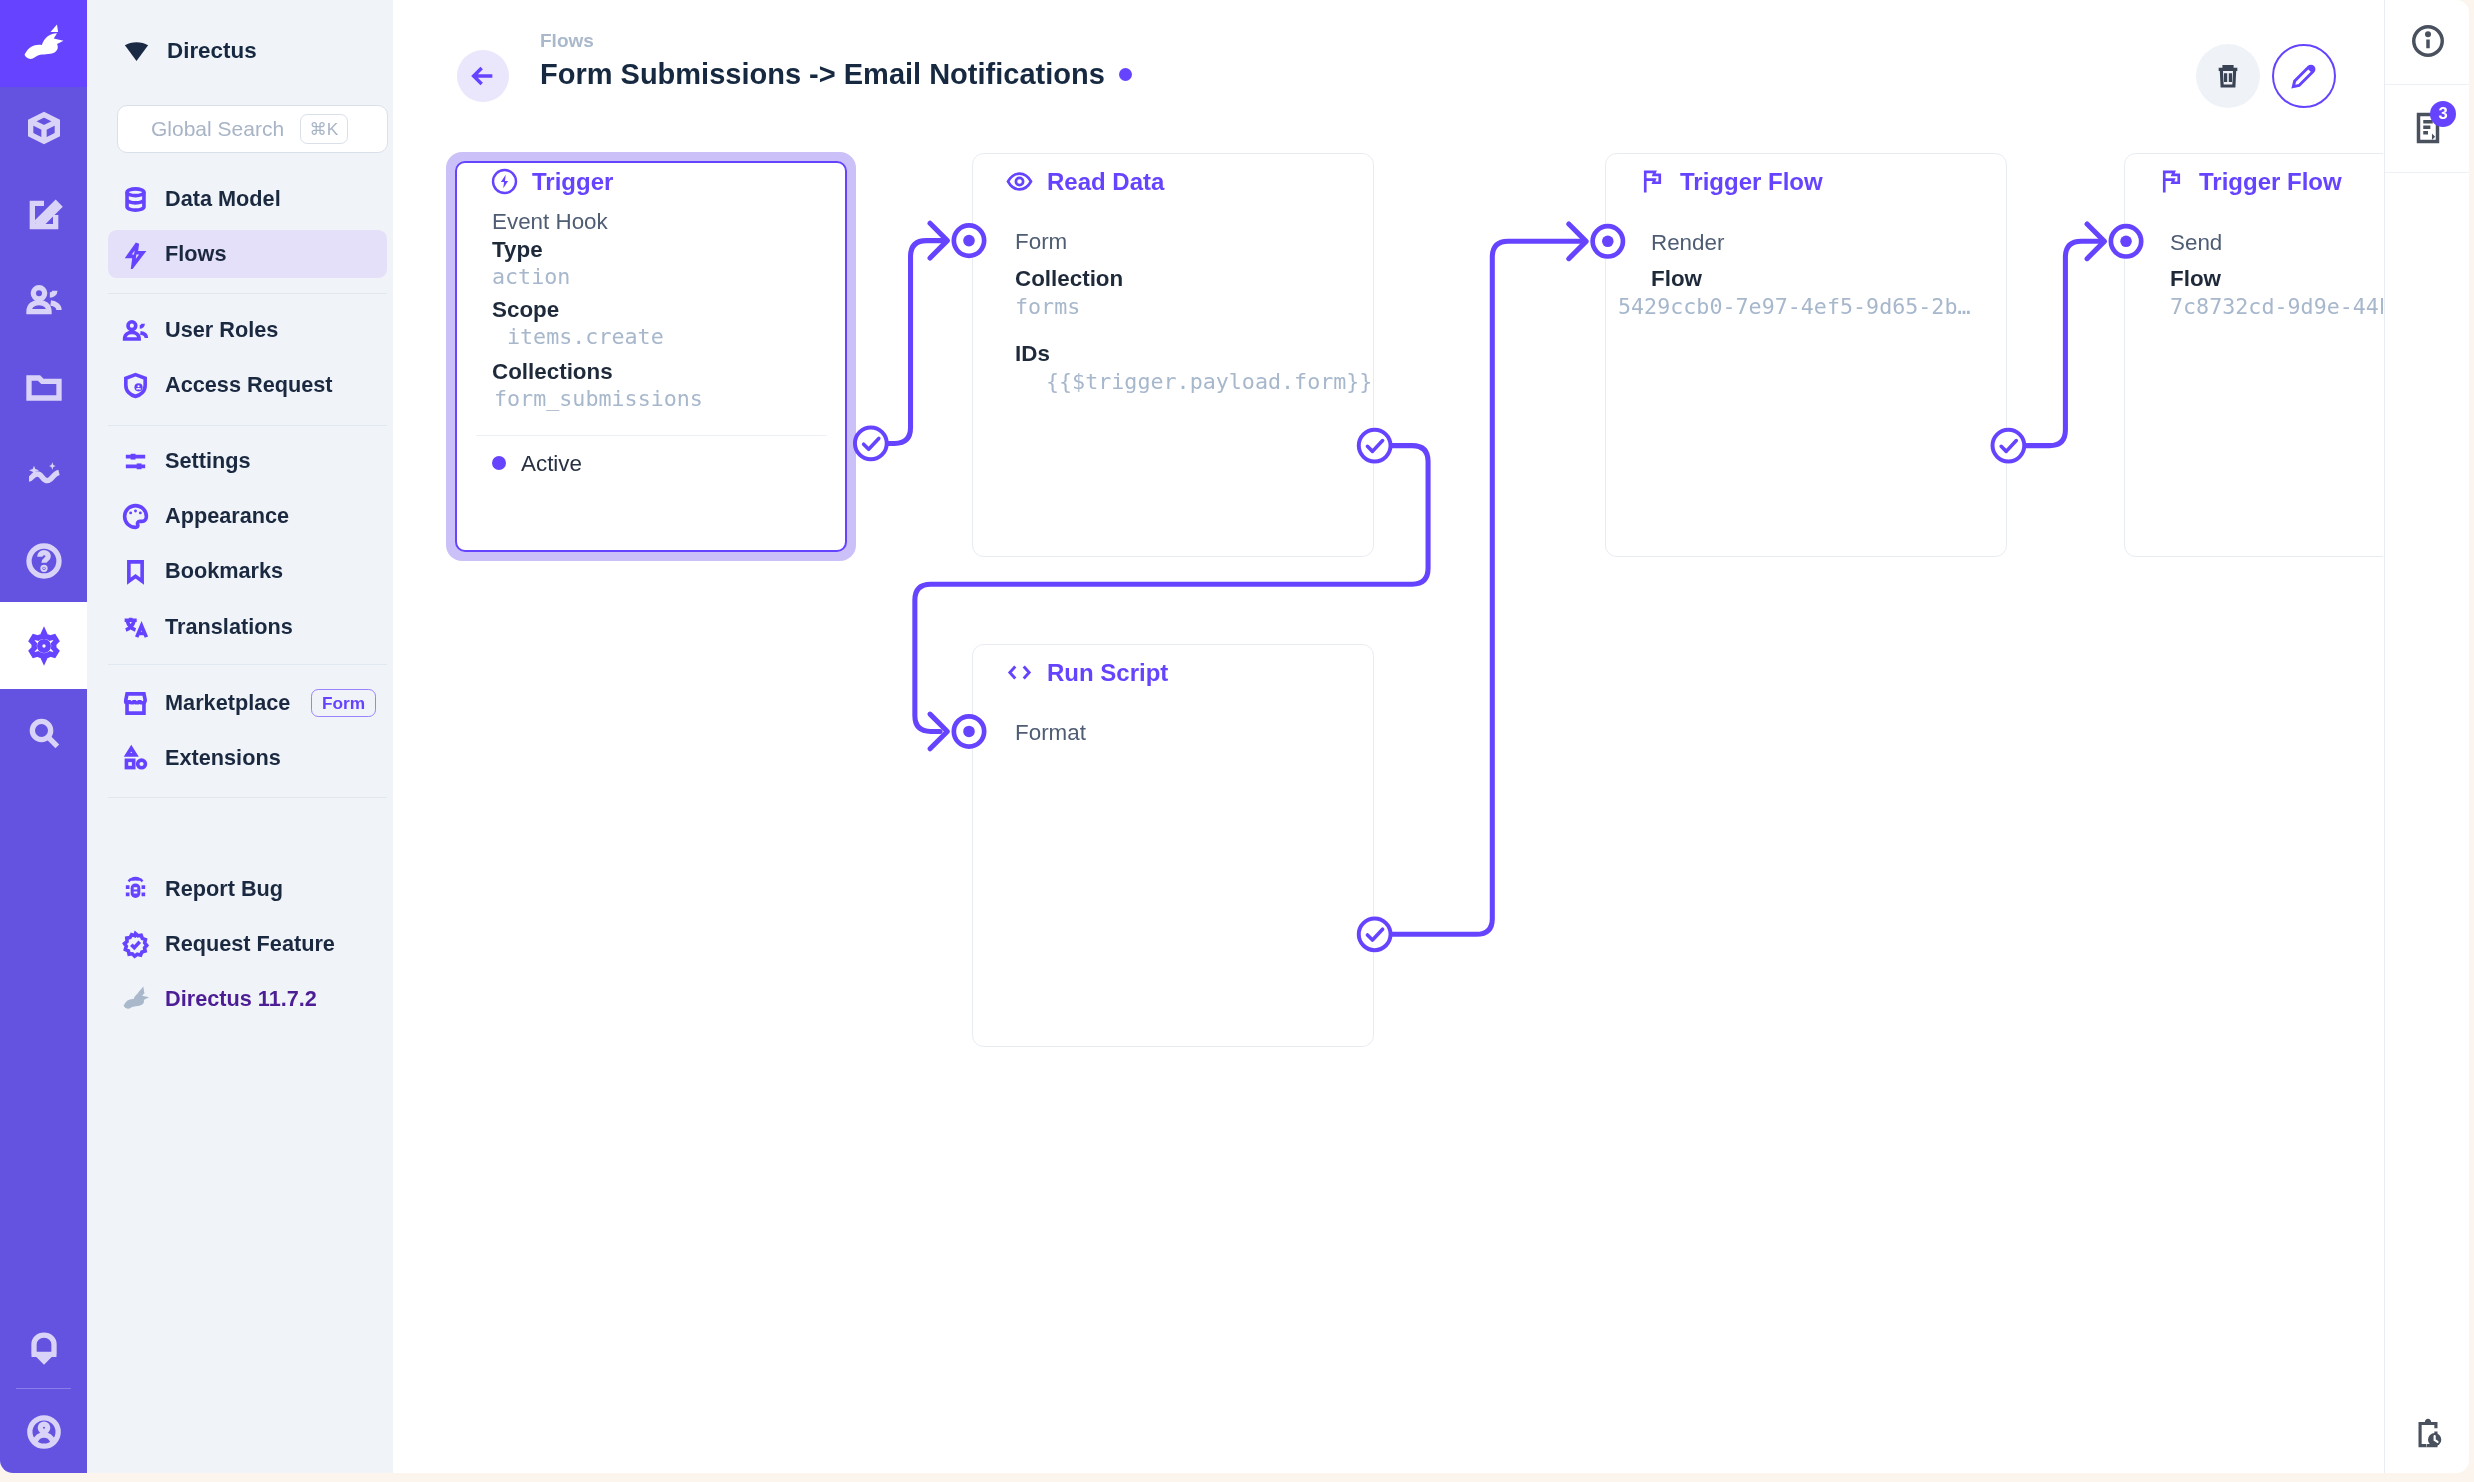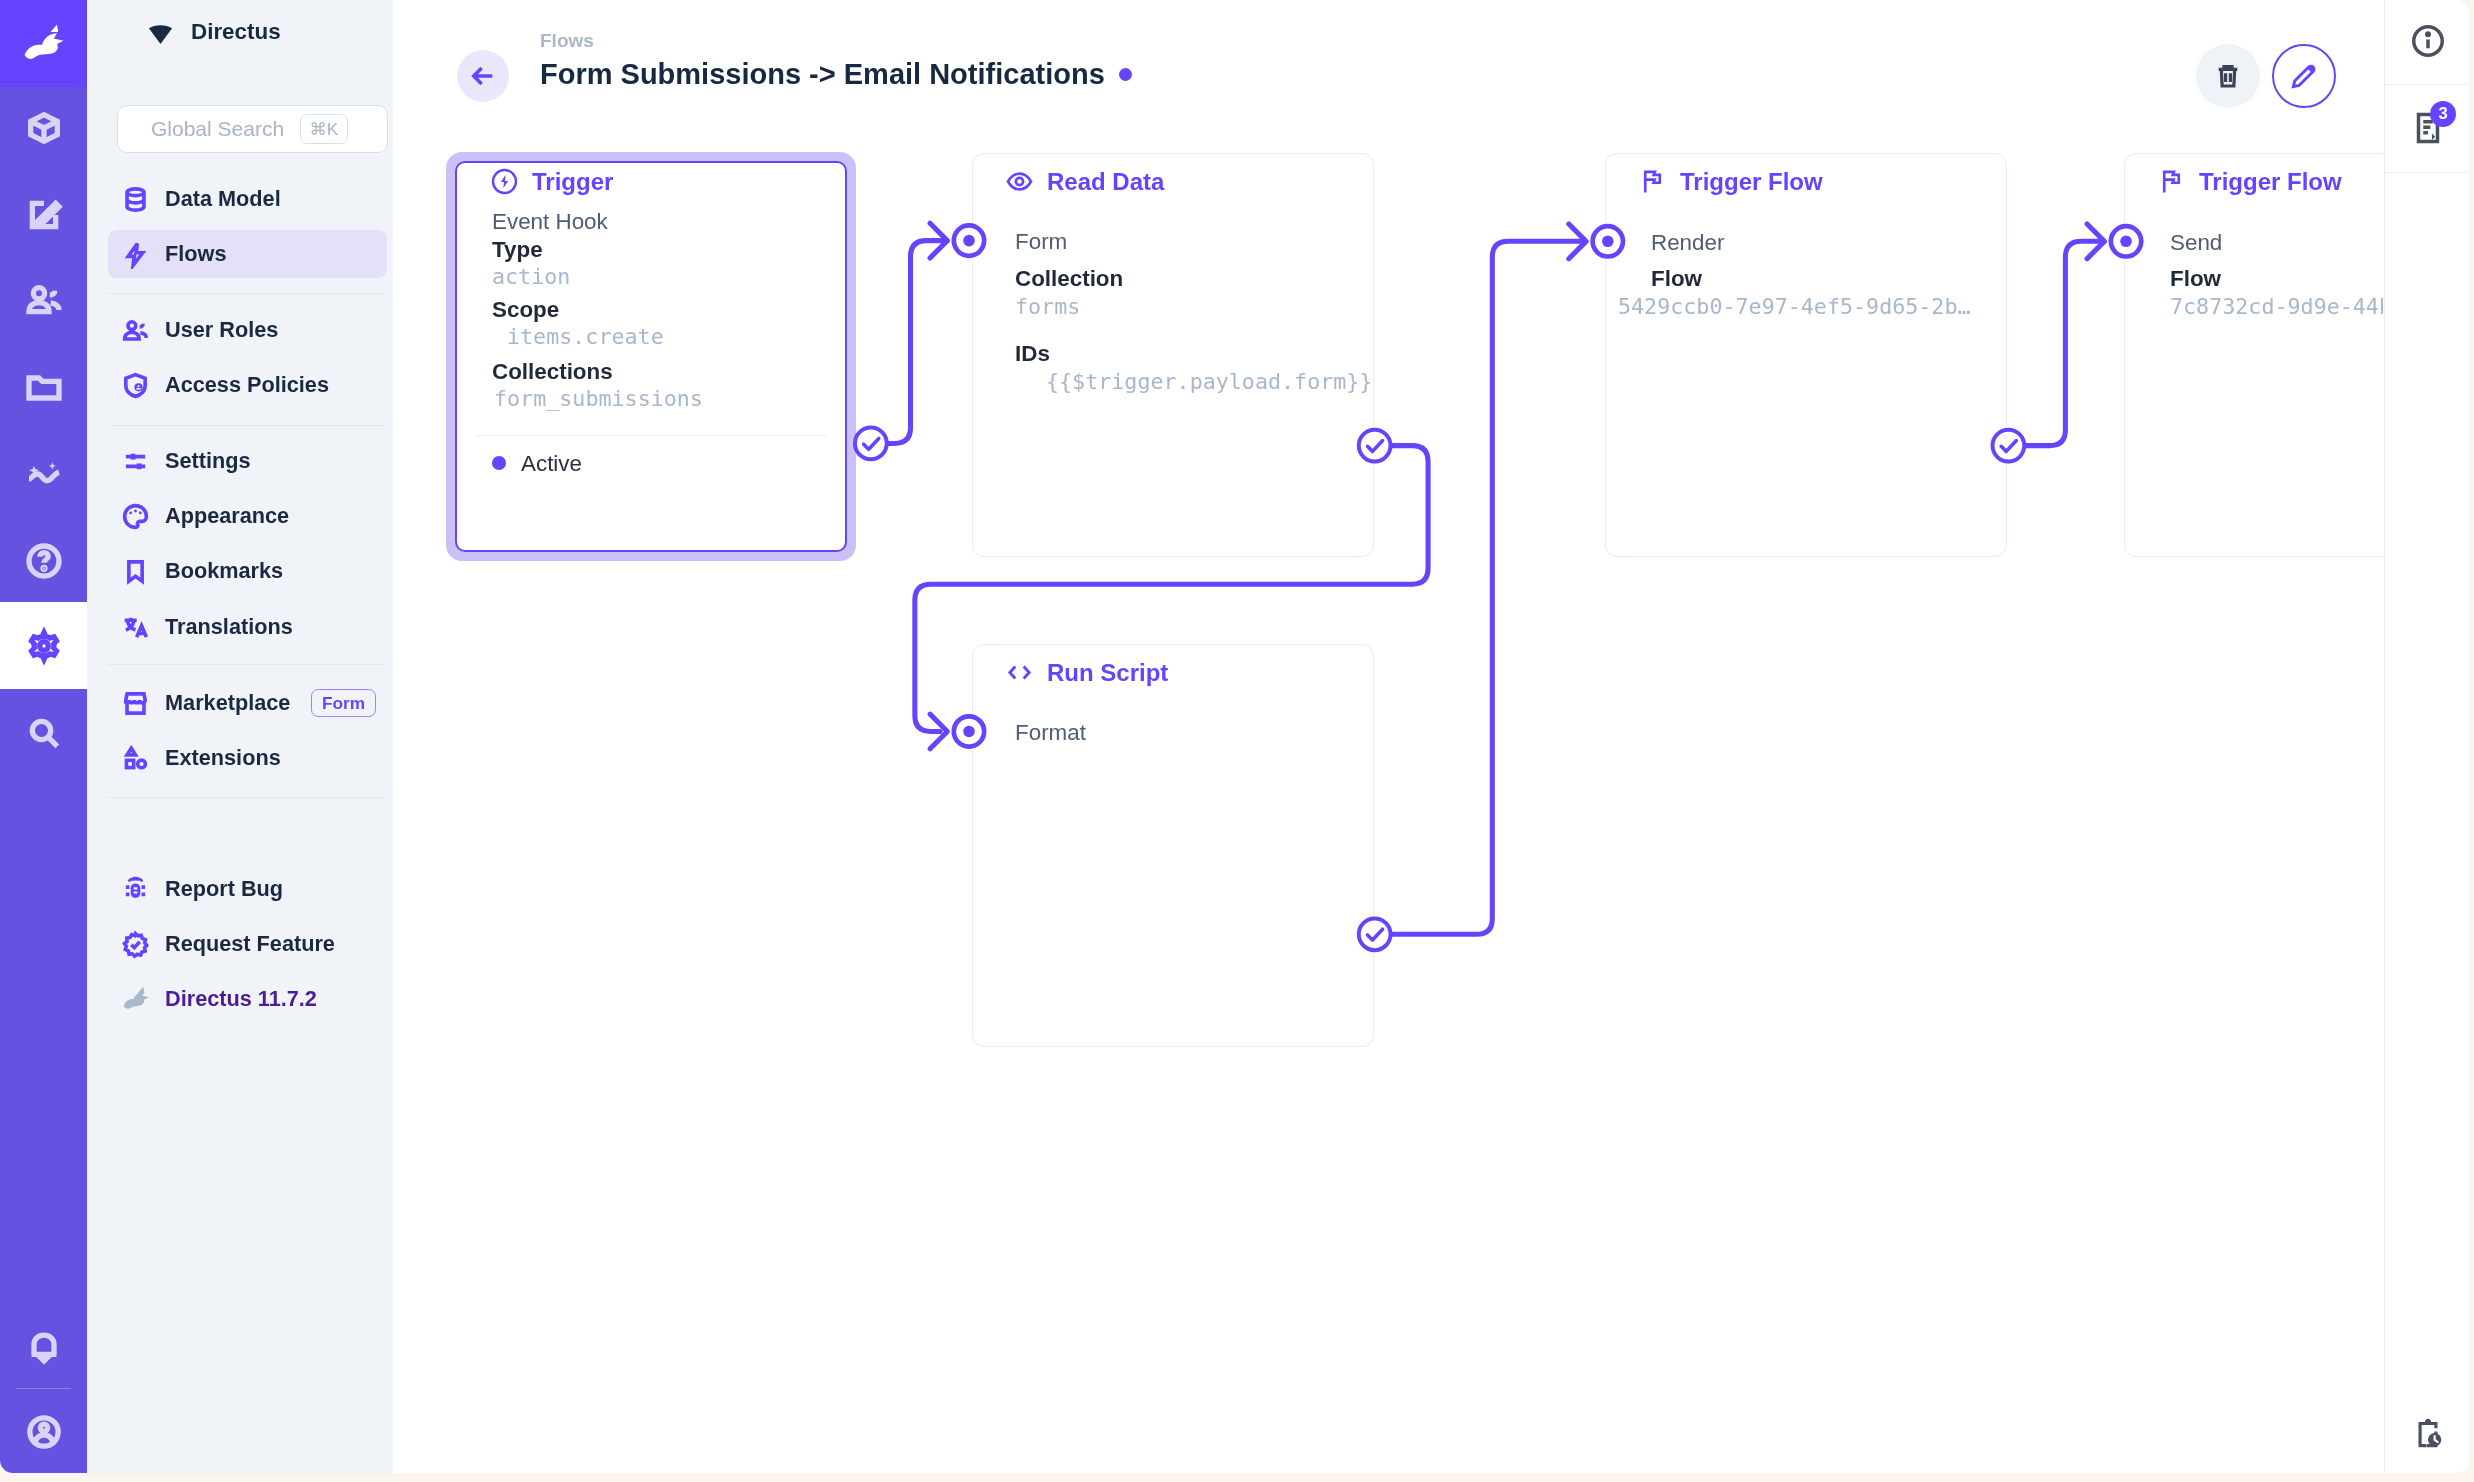--- a/index.html
+++ b/index.html
@@ -17,21 +17,21 @@
   
   .module-bar{position:absolute;left:0;top:0;width:87px;height:100%;background:#6452E0;}
   .logo-tile{position:absolute;left:0;top:0;width:87px;height:87px;background:#6644FF;display:flex;align-items:center;justify-content:center;}
   .mod-item{position:absolute;left:0;width:87px;height:87px;display:flex;align-items:center;justify-content:center;}
   .mod-item svg{stroke:#D9D3F8;fill:none;stroke-width:3.2;}
   .mod-item.active{background:#FFFFFF;}
   .mod-item.active svg{stroke:#6644FF;}
   .mod-divider{position:absolute;left:16px;width:55px;height:1.4px;background:rgba(255,255,255,.25);}
   
   .nav{position:absolute;left:87px;top:0;width:307px;height:100%;background:#F0F4F9;}
-  .project-row{position:absolute;left:0;top:8px;width:100%;height:48px;display:flex;align-items:center;padding-left:24px;}
+  .project-row{position:absolute;left:0;top:16px;width:100%;height:48px;display:flex;align-items:flex-end;}
   .project-icon{margin-left:35px;width:29px;height:29px;}
   .project-name{margin-left:16px;font-size:22.4px;font-weight:700;color:#172940;}
   .search-box{position:absolute;left:30px;top:105px;width:271px;height:48px;background:#fff;border:1.4px solid #D9E0EA;border-radius:10px;display:flex;align-items:center;box-sizing:border-box;}
   .search-ph{margin-left:33px;font-size:21px;color:#A8B4C6;}
   .kbd-chip{margin-left:auto;margin-right:39px;border:1.4px solid #D9E0EA;border-radius:7.2px;padding:3.6px 8.7px;font-size:17.3px;color:#A8B4C6;}
   .nav-row{position:absolute;left:0;width:307px;height:48px;display:flex;align-items:center;}
   .nav-pill{position:absolute;left:21px;top:230px;width:279px;height:48px;background:#E5E0F9;border-radius:8.7px;}
   .nav-ic{position:absolute;left:34px;width:29px;height:29px;display:flex;align-items:center;justify-content:center;}
   .nav-ic svg{stroke:#6644FF;fill:none;stroke-width:3;}
   .nav-label{position:absolute;left:78px;font-size:21.7px;font-weight:700;color:#1B2940;white-space:nowrap;}
@@ -186,21 +186,21 @@
     </div>
     <div class="nav-row" style="top:361px">
       <span class="nav-ic">
           <svg width="29" height="29" viewBox="0 0 24 24">
             <path d="M12 3 L20 6 V12 C20 16.5 16.5 20 12 21 C7.5 20 4 16.5 4 12 V6 Z"></path>
             <circle cx="14.5" cy="13.5" r="3.4" fill="#6644FF" stroke="none"></circle>
             <circle cx="14.5" cy="12.6" r="0.9" fill="#fff" stroke="none"></circle>
             <path d="M12.8 15.2 C13.2 14.4 15.8 14.4 16.2 15.2" stroke="#fff" stroke-width="1.2"></path>
           </svg>
         </span>
-      <span class="nav-label">Access Policies</span>
+      <span class="nav-label">Access Request</span>
     </div>
     <div class="nav-divider" style="top:425px"></div>
     <div class="nav-row" style="top:437px">
       <span class="nav-ic">
           <svg width="29" height="29" viewBox="0 0 24 24">
             <path d="M4 8 H20 M4 16 H20"></path>
             <rect x="8" y="5.6" width="4" height="4.8" fill="#6644FF" stroke="none"></rect>
             <rect x="13" y="13.6" width="4" height="4.8" fill="#6644FF" stroke="none"></rect>
           </svg>
         </span>

